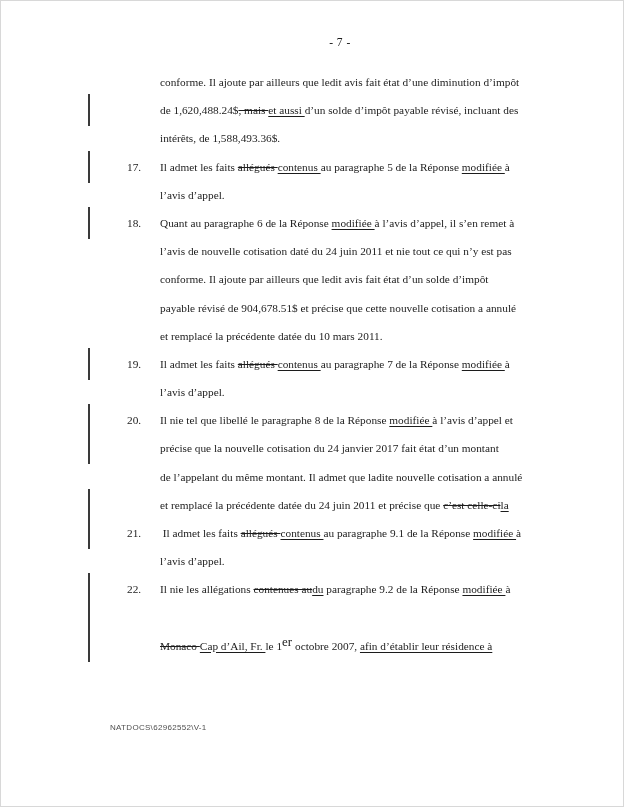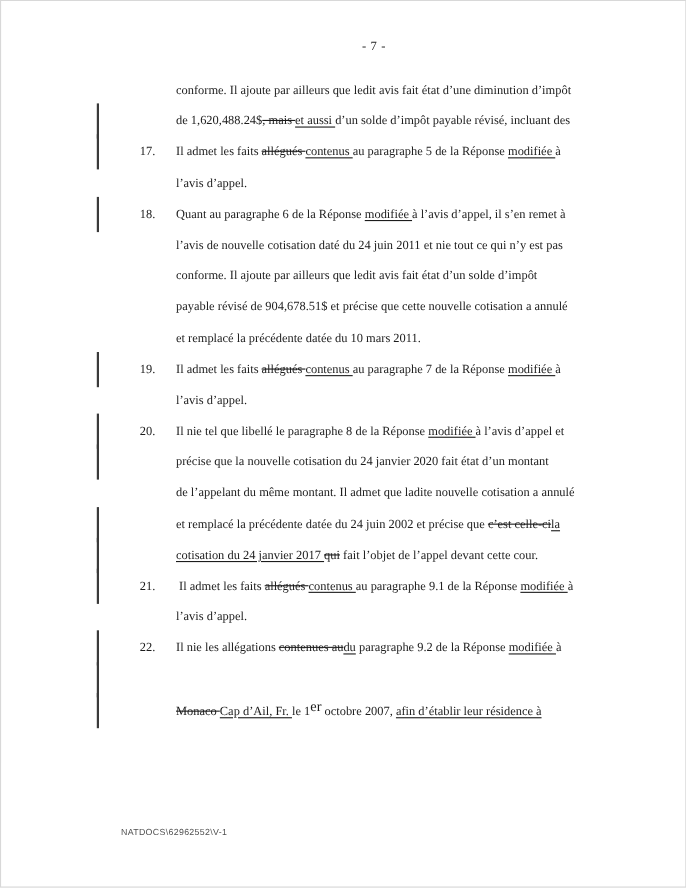--- a/index.html
+++ b/index.html
@@ -54,50 +54,50 @@
   .seg-s { text-decoration: line-through; }
   .seg-u { text-decoration: underline; text-underline-offset: 2px; }
   .seg-p {
     font-size: 13px;
     position: relative;
     top: -4px;
   }
   .footer {
     position: absolute;
     left: 110px;
-    top: 752px;
+    top: 723px;
     font-family: "Liberation Sans", sans-serif;
     font-size: 8px;
     color: #4f4f4f;
     letter-spacing: 0.3px;
   }
 </style>
 </head>
 <body>
 
 <div class="page">
   <div class="pagenum">- 7 -</div>
 
   <div class="docbody">
       <div class="line"><span><span class="seg-n">conforme. Il ajoute par ailleurs que ledit avis fait état d’une diminution d’impôt</span></span></div>
       <div class="line"><span class="changebar"></span><span><span class="seg-n">de 1,620,488.24$</span><span class="seg-s">, mais </span><span class="seg-u">et aussi </span><span class="seg-n">d’un solde d’impôt payable révisé, incluant des</span></span></div>
+      <div class="line"><span><span class="seg-n">intérêts, de 1,588,493.36$.</span></span></div>
       <div class="line"><span class="changebar"></span><span class="marker">17.</span><span><span class="seg-n">Il admet les faits </span><span class="seg-s">allégués </span><span class="seg-u">contenus </span><span class="seg-n">au paragraphe 5 de la Réponse </span><span class="seg-u">modifiée </span><span class="seg-n">à</span></span></div>
       <div class="line"><span><span class="seg-n">l’avis d’appel.</span></span></div>
       <div class="line"><span class="changebar"></span><span class="marker">18.</span><span><span class="seg-n">Quant au paragraphe 6 de la Réponse </span><span class="seg-u">modifiée </span><span class="seg-n">à l’avis d’appel, il s’en remet à</span></span></div>
       <div class="line"><span><span class="seg-n">l’avis de nouvelle cotisation daté du 24 juin 2011 et nie tout ce qui n’y est pas</span></span></div>
       <div class="line"><span><span class="seg-n">conforme. Il ajoute par ailleurs que ledit avis fait état d’un solde d’impôt</span></span></div>
       <div class="line"><span><span class="seg-n">payable révisé de 904,678.51$ et précise que cette nouvelle cotisation a annulé</span></span></div>
       <div class="line"><span><span class="seg-n">et remplacé la précédente datée du 10 mars 2011.</span></span></div>
       <div class="line"><span class="changebar"></span><span class="marker">19.</span><span><span class="seg-n">Il admet les faits </span><span class="seg-s">allégués </span><span class="seg-u">contenus </span><span class="seg-n">au paragraphe 7 de la Réponse </span><span class="seg-u">modifiée </span><span class="seg-n">à</span></span></div>
       <div class="line"><span><span class="seg-n">l’avis d’appel.</span></span></div>
       <div class="line"><span class="changebar"></span><span class="marker">20.</span><span><span class="seg-n">Il nie tel que libellé le paragraphe 8 de la Réponse </span><span class="seg-u">modifiée </span><span class="seg-n">à l’avis d’appel et</span></span></div>
-      <div class="line"><span class="changebar"></span><span><span class="seg-n">précise que la nouvelle cotisation du 24 janvier 2020 fait état d’un montant</span></span></div>
+      <div class="line"><span class="changebar"></span><span><span class="seg-n">précise que la nouvelle cotisation du 24 janvier 2017 fait état d’un montant</span></span></div>
       <div class="line"><span><span class="seg-n">de l’appelant du même montant. Il admet que ladite nouvelle cotisation a annulé</span></span></div>
-      <div class="line"><span class="changebar"></span><span><span class="seg-n">et remplacé la précédente datée du 24 juin 2002 et précise que </span><span class="seg-s">c’est celle-ci</span><span class="seg-u">la</span></span></div>
-      <div class="line"><span class="changebar"></span><span><span class="seg-u">cotisation du 24 janvier 2017 </span><span class="seg-s">qui</span><span class="seg-n"> fait l’objet de l’appel devant cette cour.</span></span></div>
+      <div class="line"><span class="changebar"></span><span><span class="seg-n">et remplacé la précédente datée du 24 juin 2011 et précise que </span><span class="seg-s">c’est celle-ci</span><span class="seg-u">la</span></span></div>
       <div class="line"><span class="changebar"></span><span class="marker">21.</span><span><span class="seg-n"> Il admet les faits </span><span class="seg-s">allégués </span><span class="seg-u">contenus </span><span class="seg-n">au paragraphe 9.1 de la Réponse </span><span class="seg-u">modifiée </span><span class="seg-n">à</span></span></div>
       <div class="line"><span><span class="seg-n">l’avis d’appel.</span></span></div>
       <div class="line"><span class="changebar"></span><span class="marker">22.</span><span><span class="seg-n">Il nie les allégations </span><span class="seg-s">contenues au</span><span class="seg-u">du</span><span class="seg-n"> paragraphe 9.2 de la Réponse </span><span class="seg-u">modifiée </span><span class="seg-n">à</span></span></div>
       <div class="line"><span class="changebar"></span></div>
       <div class="line"><span class="changebar"></span><span><span class="seg-s">Monaco </span><span class="seg-u">Cap d’Ail, Fr. </span><span class="seg-n">le 1</span><span class="seg-p">er</span><span class="seg-n"> octobre 2007, </span><span class="seg-u">afin d’établir leur résidence à</span></span></div>
     </div>
 
   <div class="footer">NATDOCS\62962552\V-1</div>
 </div>
 

